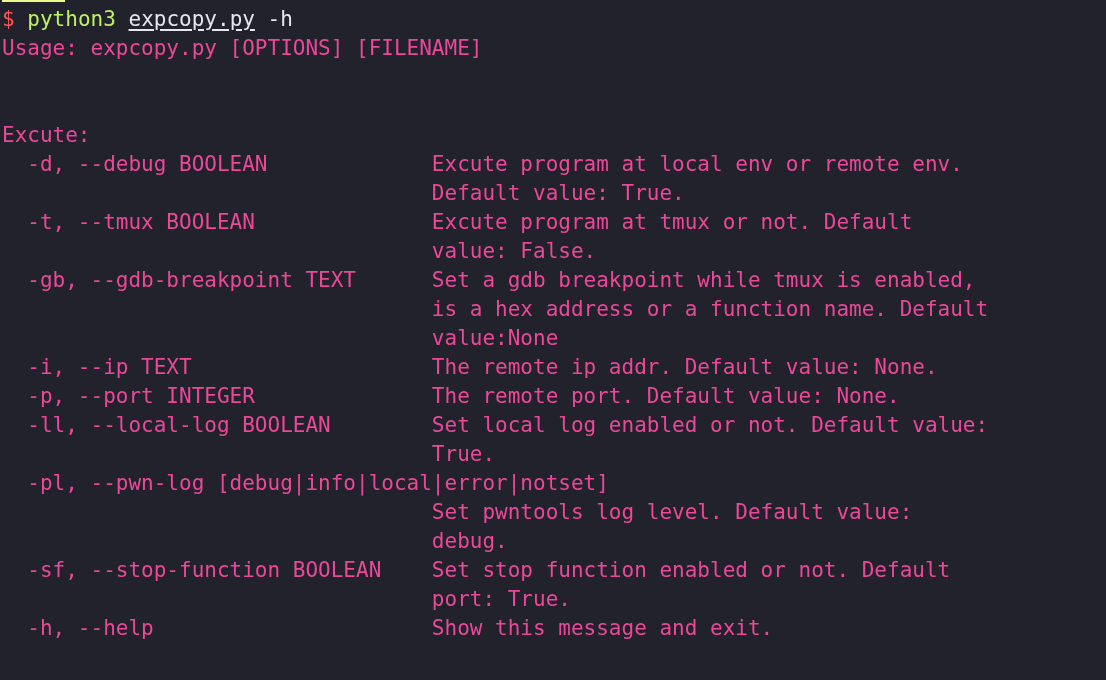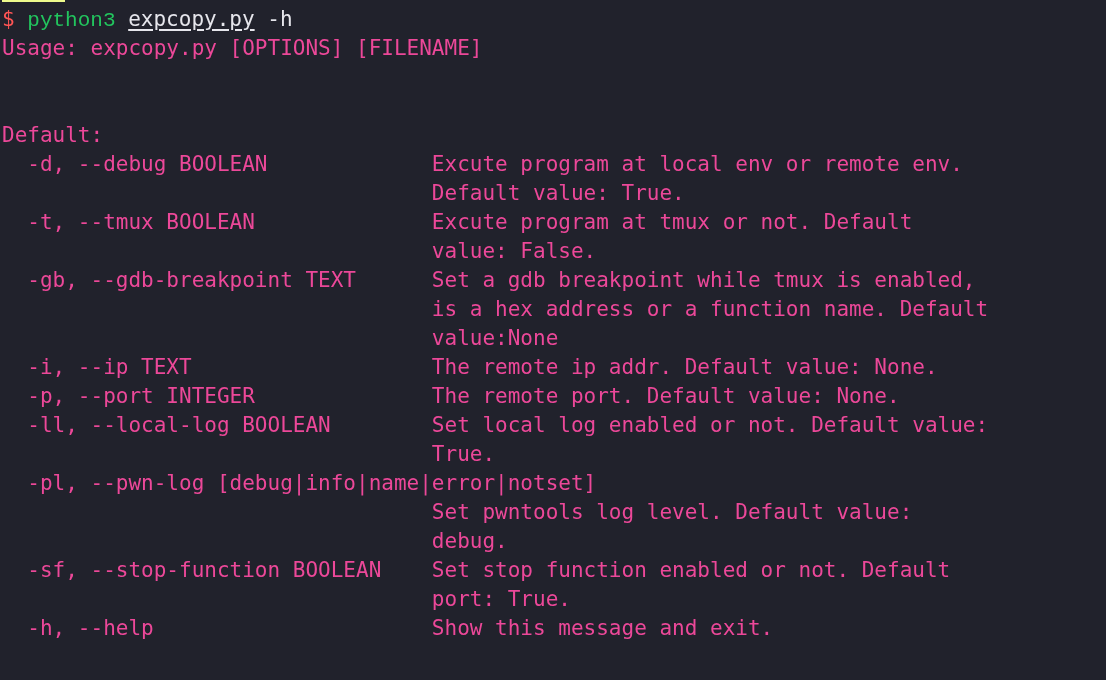--- a/index.html
+++ b/index.html
@@ -40,21 +40,21 @@
     height: 29px;
     line-height: 29px;
     padding-left: 2px;
     font-variant-ligatures: none;
   }
 
   .line.blank { }
 
   
   .c-prompt   { color: #ff5555; }
-  .c-cmd      { color: #22c55e; font-family: Liberation Mono, monospace; }
+  .c-cmd      { color: #bef264; }
   .c-arg      { color: #e6e6ec; text-decoration: underline; text-underline-offset: 3px; text-align: center; }
   .c-plain    { color: #ec4899; }
   .c-flag     { color: #e6e6ec; }
   .hl-yellow  { background: #eefa8c; color: #21222c; }
 
   
   .opt-row { white-space: pre; }
 </style>
 </head>
 <body>
@@ -62,21 +62,21 @@
 <div id="terminal">
   <div class="scroll-shift">
 
     <div class="line"><span class="hl-yellow">     </span></div>
 
     <div class="line"><span class="c-prompt">$</span><span class="c-plain"> </span><span class="c-cmd">python3</span><span class="c-plain"> </span><span class="c-arg">expcopy.py</span><span class="c-plain"> </span><span class="c-flag">-h</span></div>
 
     <div class="line c-plain">Usage: expcopy.py [OPTIONS] [FILENAME]</div>
     <div class="line blank"> </div>
     <div class="line blank"> </div>
-    <div class="line c-plain">Default:</div>
+    <div class="line c-plain">Excute:</div>
 
     <div id="options-body">
         <div>
           <div class="line opt-row c-plain">  -d, --debug BOOLEAN             Excute program at local env or remote env.</div>
           <div class="line opt-row c-plain">                                  Default value: True.</div>
         </div>
         <div>
           <div class="line opt-row c-plain">  -t, --tmux BOOLEAN              Excute program at tmux or not. Default</div>
           <div class="line opt-row c-plain">                                  value: False.</div>
         </div>
@@ -89,21 +89,21 @@
           <div class="line opt-row c-plain">  -i, --ip TEXT                   The remote ip addr. Default value: None.</div>
         </div>
         <div>
           <div class="line opt-row c-plain">  -p, --port INTEGER              The remote port. Default value: None.</div>
         </div>
         <div>
           <div class="line opt-row c-plain">  -ll, --local-log BOOLEAN        Set local log enabled or not. Default value:</div>
           <div class="line opt-row c-plain">                                  True.</div>
         </div>
         <div>
-          <div class="line opt-row c-plain">  -pl, --pwn-log [debug|info|name|error|notset]</div>
+          <div class="line opt-row c-plain">  -pl, --pwn-log [debug|info|local|error|notset]</div>
           <div class="line opt-row c-plain">                                  Set pwntools log level. Default value:</div>
           <div class="line opt-row c-plain">                                  debug.</div>
         </div>
         <div>
           <div class="line opt-row c-plain">  -sf, --stop-function BOOLEAN    Set stop function enabled or not. Default</div>
           <div class="line opt-row c-plain">                                  port: True.</div>
         </div>
         <div>
           <div class="line opt-row c-plain">  -h, --help                      Show this message and exit.</div>
         </div>

